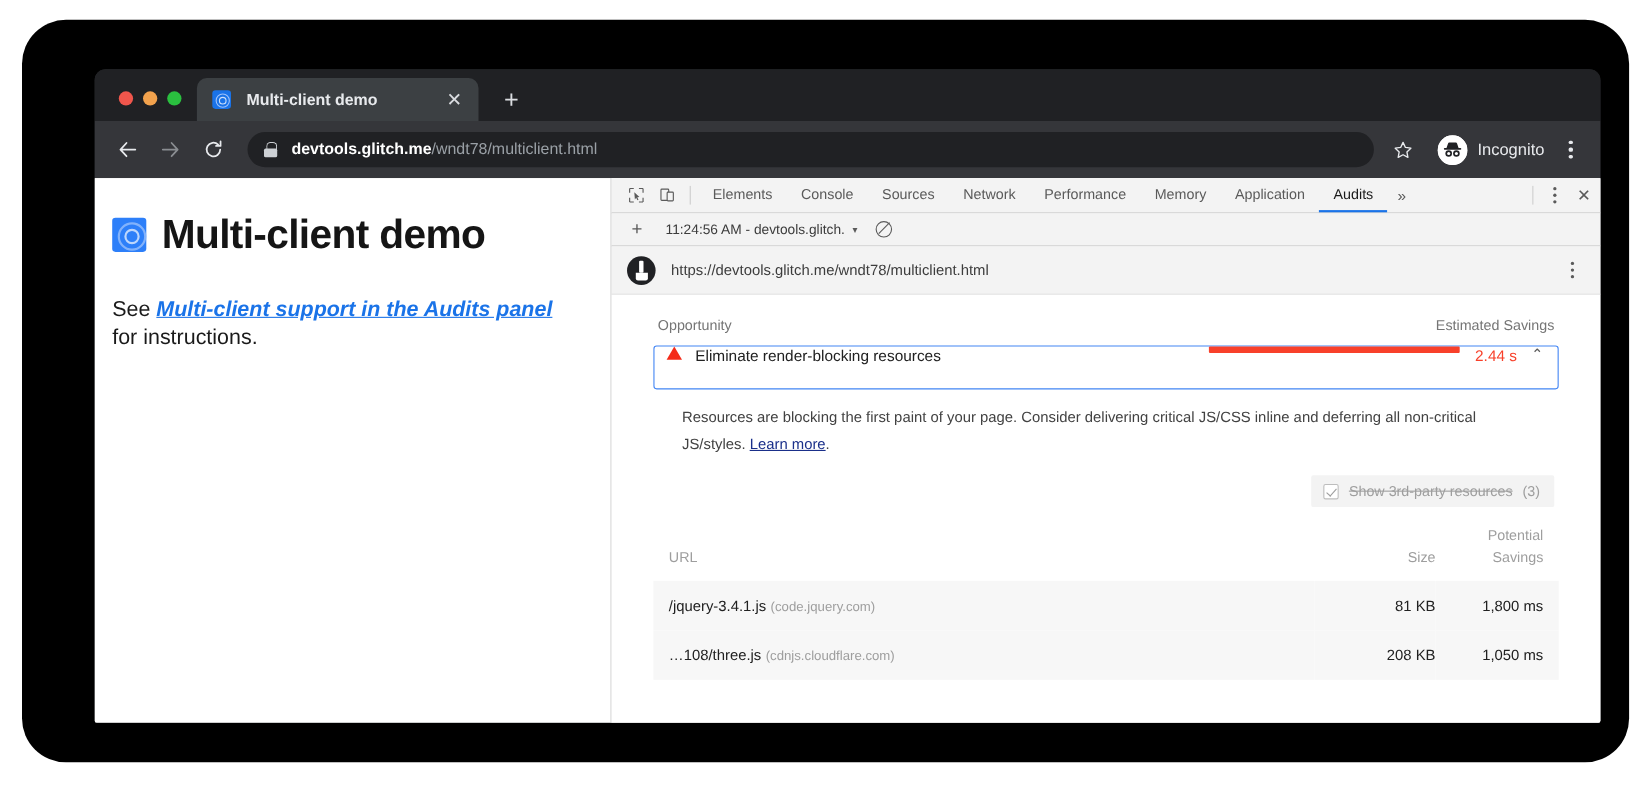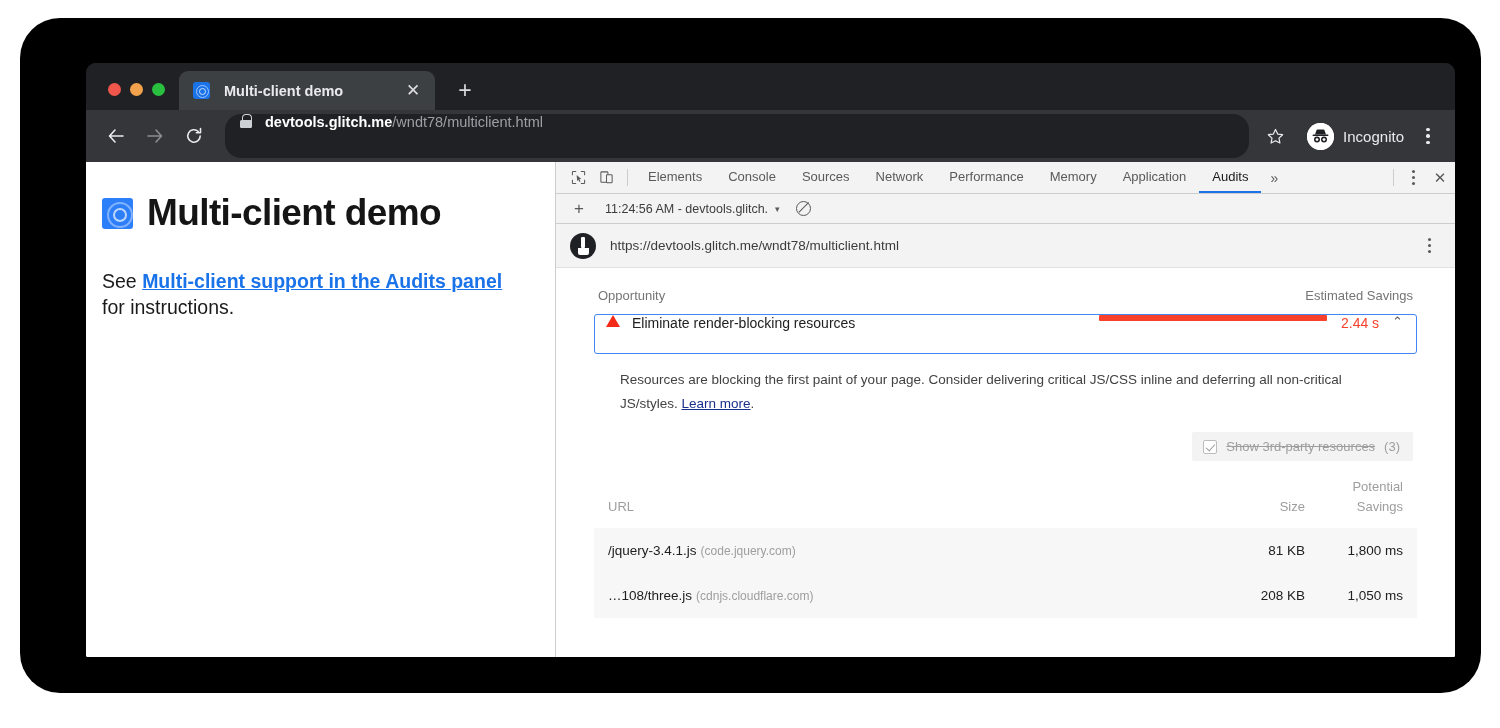--- a/index.html
+++ b/index.html
@@ -102,24 +102,24 @@
   }
   .nav-btn {
     width: 36px; height: 36px;
     display: flex; align-items: center; justify-content: center;
     color: #e8eaed;
     flex: 0 0 auto;
   }
   .nav-btn.disabled { color: #8a8d91; }
   #omnibox {
     flex: 1 1 auto;
-    height: 44px;
+    height: 32px;
     background: #202124;
     border-radius: 16px;
-    display: flex; 
+    display: flex; align-items: center;
     padding: 0 12px 0 15px;
     margin-left: 10px;
     margin-right: 8px;
     min-width: 0;
   }
   #lock-icon {
     width: 12px; height: 14px;
     flex: 0 0 auto;
     position: relative;
     margin-right: 13px;
@@ -208,21 +208,21 @@
     border: 2px solid #bcd6fc;
   }
   #page-title {
     font-size: 37px; font-weight: 700; color: #151515;
     letter-spacing: -0.6px;
   }
   #page-paragraph {
     font-size: 19.5px; color: #1a1a1a; line-height: 1.34;
   }
   #page-paragraph a {
-    color: #1a73e8; font-weight: 700; text-decoration: underline;
+    color: #1a73e8; font-weight: 700; text-decoration: underline; font-style: italic;
   }
 
   
   #devtools {
     flex: 1 1 auto;
     background: #ffffff;
     border-left: 1px solid #cdcdcd;
     display: flex; flex-direction: column;
     min-width: 0;
   }

